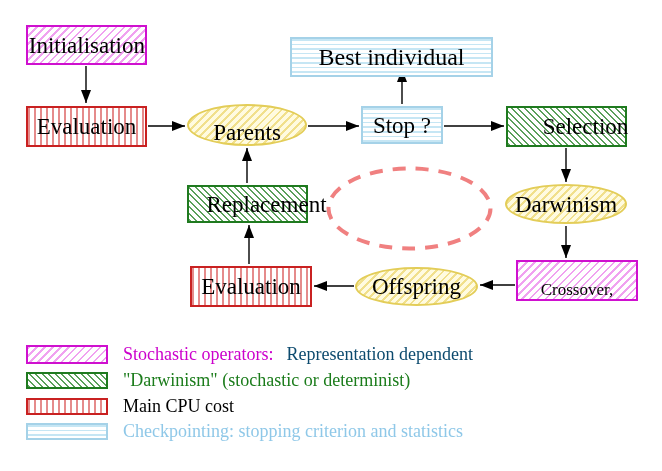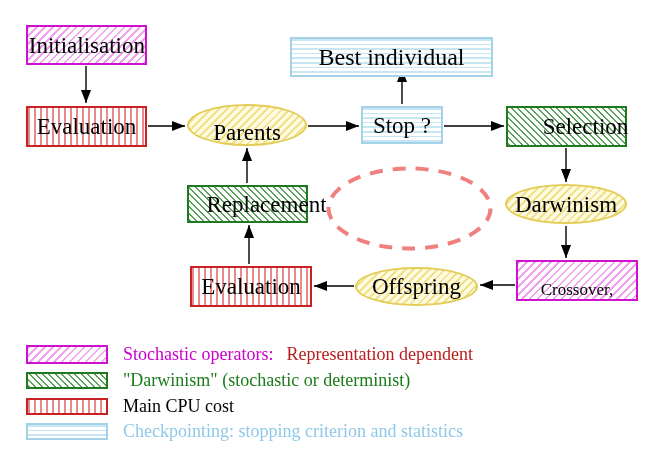--- a/index.html
+++ b/index.html
@@ -37,21 +37,21 @@
   #n-offspring{left:355px;top:267px;width:123px;height:39px;}
   #n-eval-bottom{left:190px;top:266px;width:122px;height:41px;}
   #n-replacement{left:187px;top:185px;width:121px;height:38px;text-align:right;}
   #n-generation{left:327px;top:168px;width:165px;height:80px;color:#ef8585;border:none;background:none;}
   
   .legend-row{position:absolute;left:26px;display:flex;align-items:center;height:20px;font-size:18px;white-space:nowrap;}
   #lr-1{top:344px;} #lr-2{top:370px;} #lr-3{top:396px;} #lr-4{top:421px;}
   .swatch{width:82px;height:17px;box-sizing:border-box;margin-right:15px;flex:none;}
   #lr-1 .swatch{height:19px;}
   .t-magenta{color:#cc00cc;}
-  .t-gold{color:#b91c1c;margin-left:13px;}
+  .t-gold{color:#0c4a6e;margin-left:13px;}
   .t-green{color:#1b7c1b;}
   .t-red{color:#000000;}
   .t-blue{color:#8fc8e8;}
 </style>
 </head>
 <body>
 
 <div class="canvas">
 
   <svg class="arrows" viewBox="0 0 662 471" xmlns="http://www.w3.org/2000/svg">

